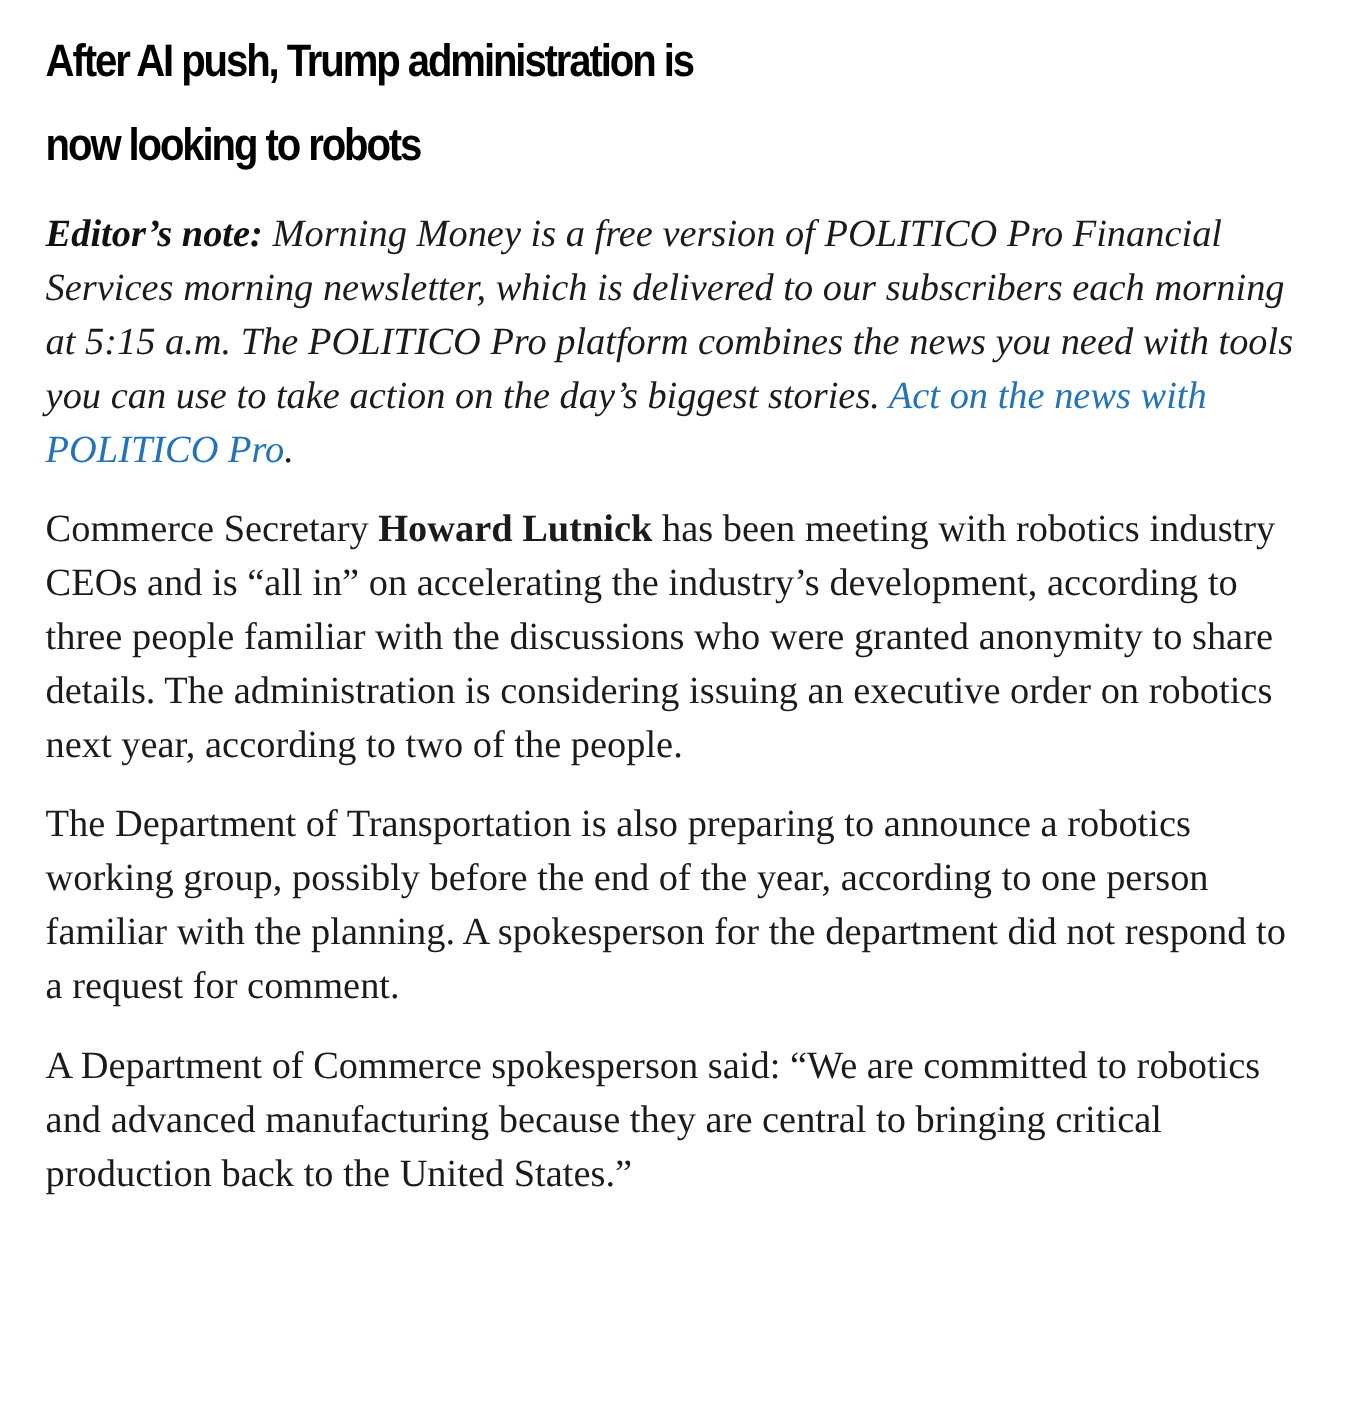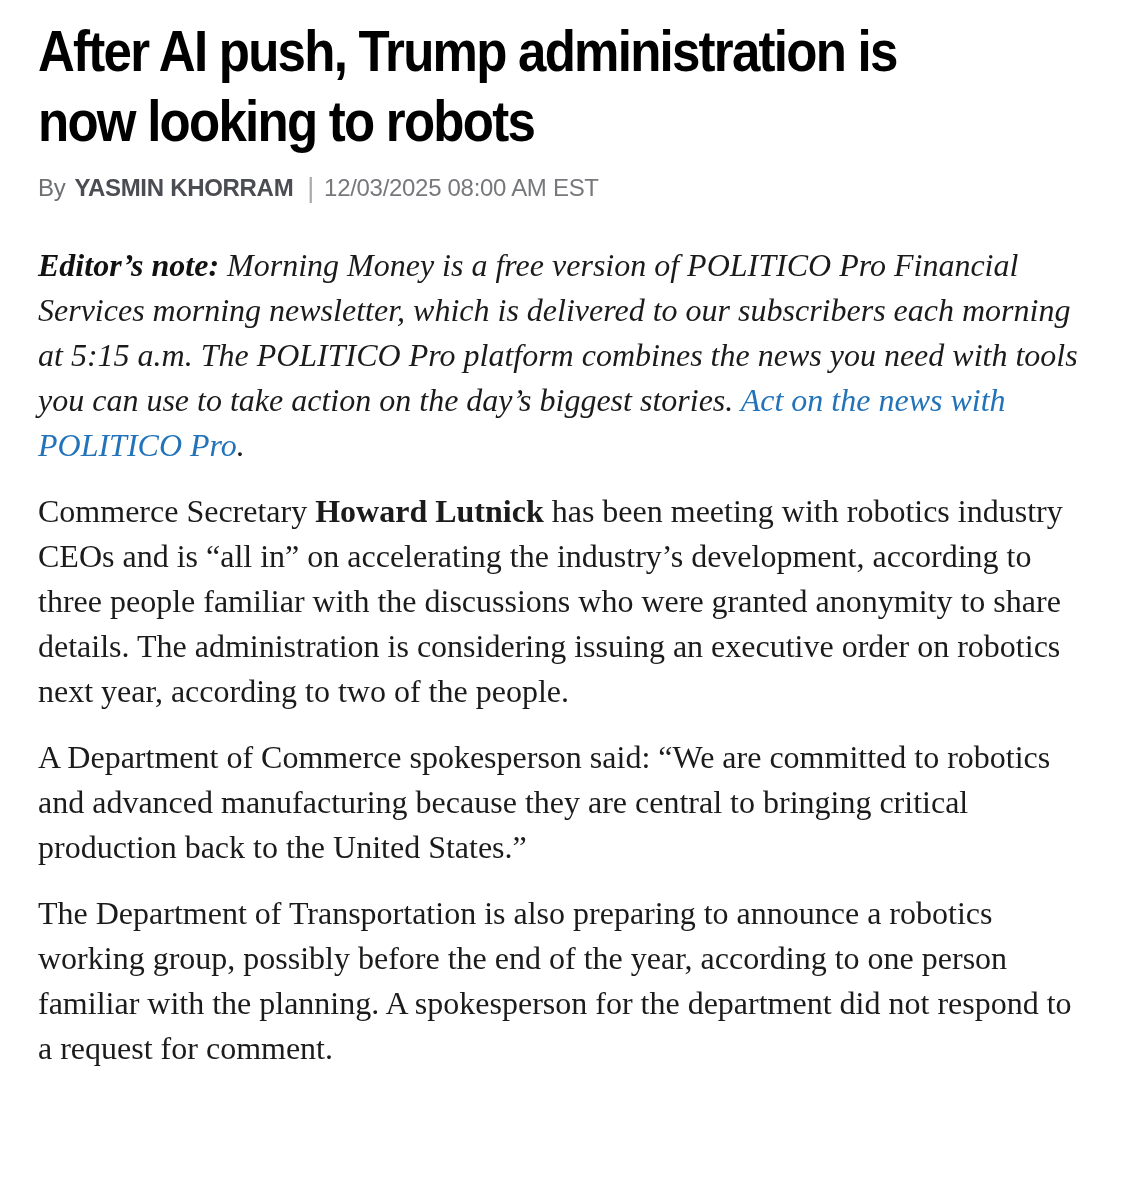--- a/index.html
+++ b/index.html
@@ -14,21 +14,21 @@
     color: #1b1b1b;
   }
   .page {
     padding: 16px 38px 40px 38px;
   }
 
   
   h1.headline {
     font-family: "Liberation Sans", sans-serif;
     font-weight: 700;
-    font-size: 58px;
+    font-size: 38px;
     line-height: 70px;
     color: #000000;
     letter-spacing: -2px;
     margin: 0 0 16px 0;
   }
   h1.headline .hl-line {
     display: block;
     white-space: nowrap;
     transform: scaleX(0.88);
     transform-origin: 0 50%;
@@ -89,33 +89,27 @@
 </head>
 <body>
 
 <div class="page">
 
   <h1 class="headline">
     <span class="hl-line">After AI push, Trump administration is</span>
     <span class="hl-line">now looking to robots</span>
   </h1>
 
-  <div class="byline">
-    <span class="by-prefix">By</span>
-    <a class="author">YASMIN KHORRAM</a>
-    <span class="sep">|</span>
-    <span class="date">12/03/2025 08:00 AM EST</span>
-  </div>
 
   <div class="article-body">
 
     <p class="editors-note"><span class="note-label">Editor’s note:</span><span> Morning Money is a free version of POLITICO Pro Financial Services morning newsletter, which is delivered to our subscribers each morning at 5:15 a.m. The POLITICO Pro platform combines the news you need with tools you can use to take action on the day’s biggest stories. </span><a class="pro-link">Act on the news with POLITICO Pro</a><span>.</span></p>
 
 
     <p><span>Commerce Secretary </span><span class="person-bold">Howard Lutnick</span><span> has been meeting with robotics industry CEOs and is “all in” on accelerating the industry’s development, according to three people familiar with the discussions who were granted anonymity to share details. The administration is considering issuing an executive order on robotics next year, according to two of the people.</span></p>
 
+    <p>The Department of Transportation is also preparing to announce a robotics working group, possibly before the end of the year, according to one person familiar with the planning. A spokesperson for the department did not respond to a request for comment.</p>
+
     <p>A Department of Commerce spokesperson said: “We are committed to robotics and advanced manufacturing because they are central to bringing critical production back to the United States.”</p>
-
-    <p>The Department of Transportation is also preparing to announce a robotics working group, possibly before the end of the year, according to one person familiar with the planning. A spokesperson for the department did not respond to a request for comment.</p>
 
   </div>
 
 </div>
 
 </body></html>

